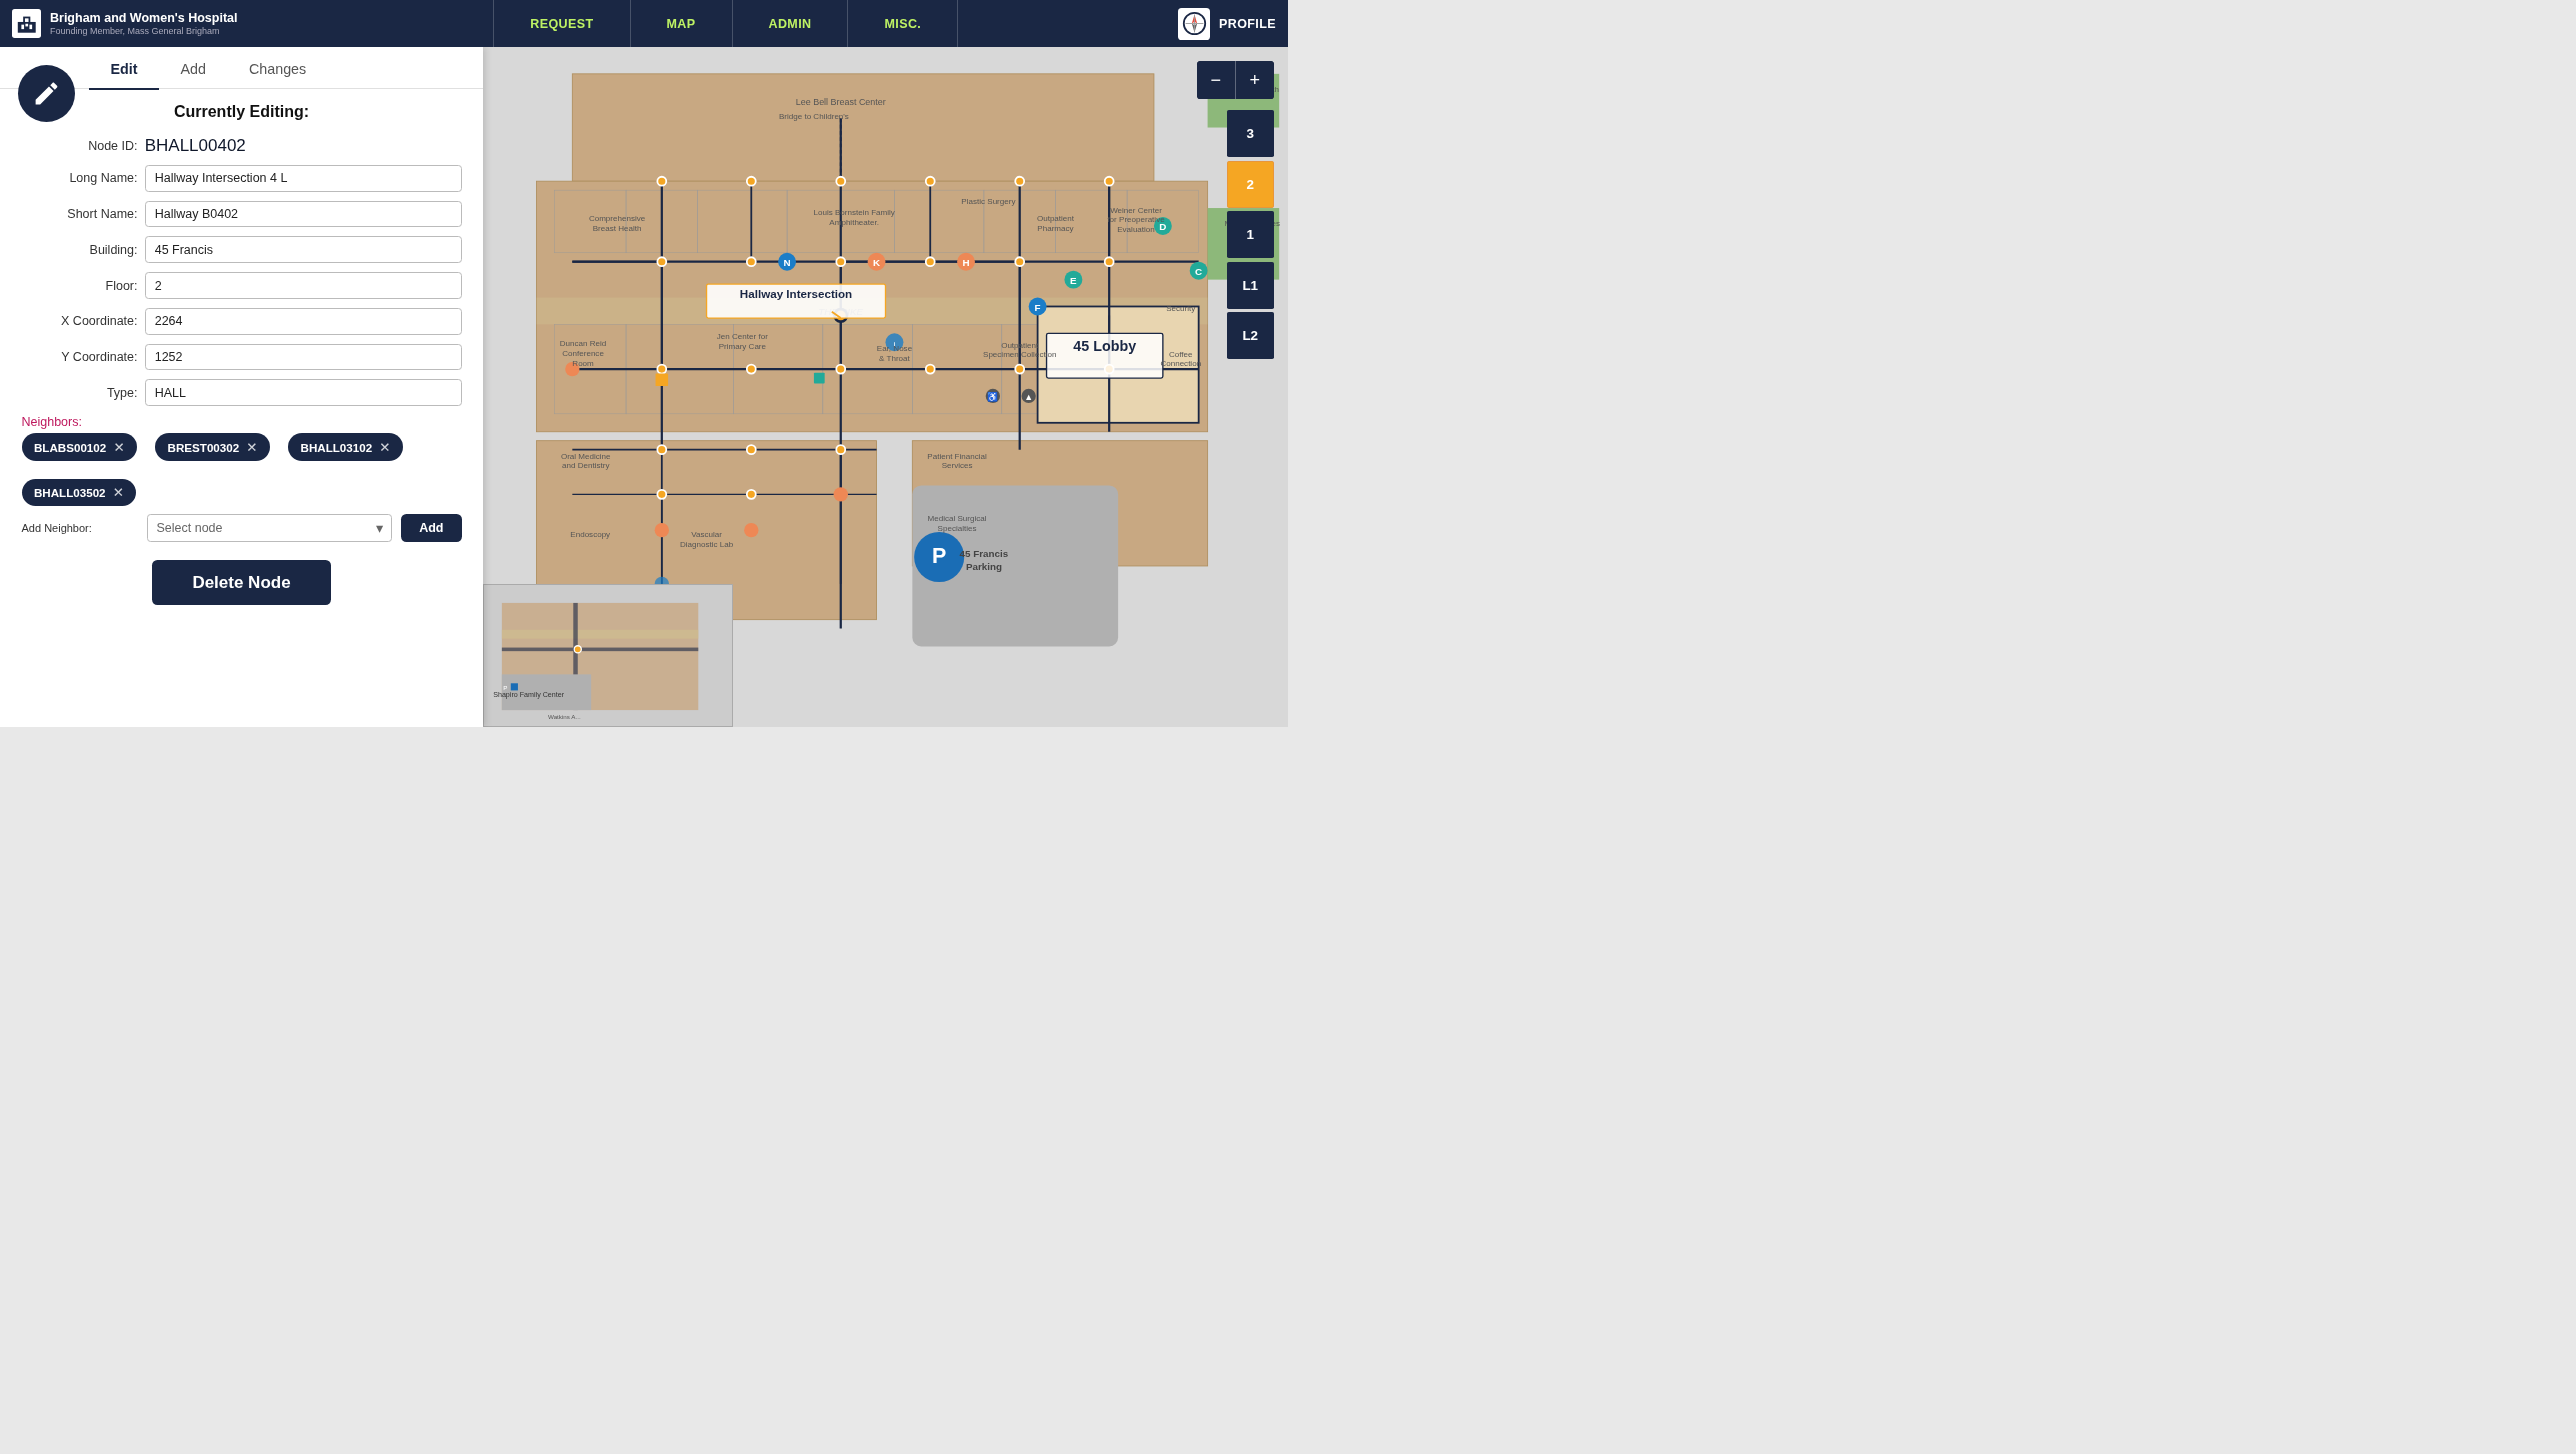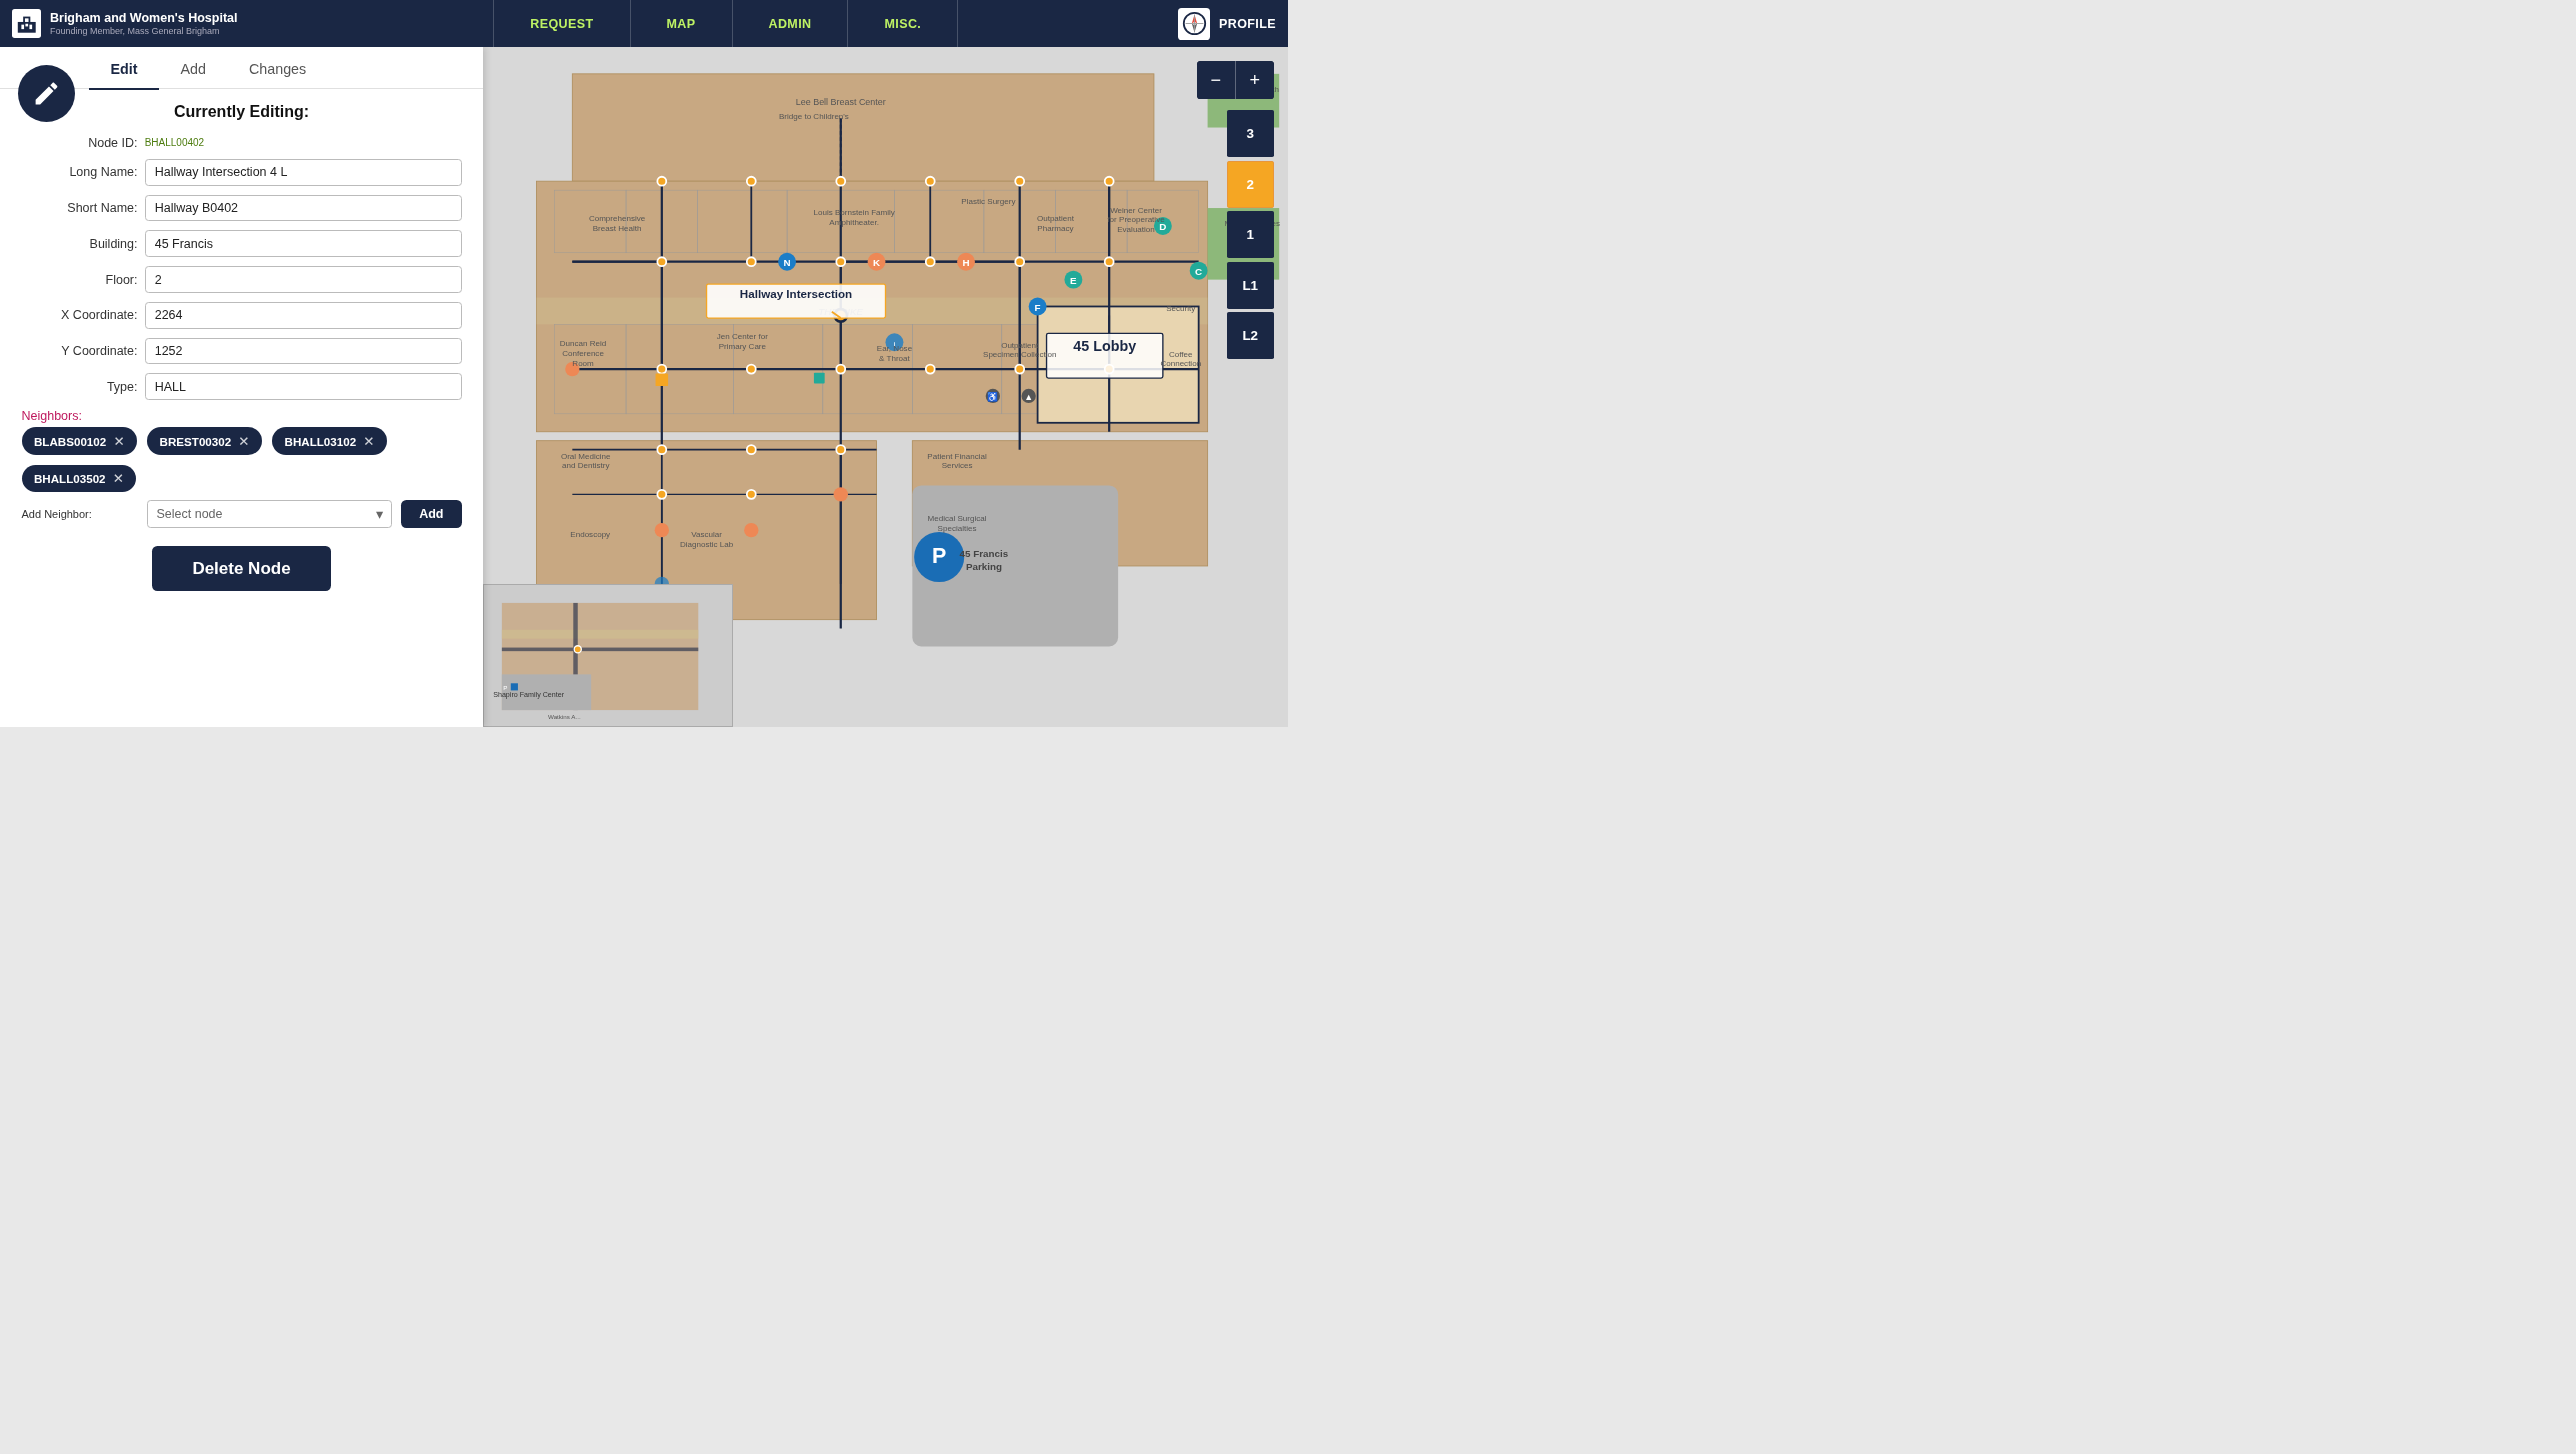--- a/index.html
+++ b/index.html
@@ -154,22 +154,22 @@
       gap: 7.2px;
     }
     .form-label {
       width: 116px;
       font-size: 12.5px;
       color: #333;
       text-align: right;
       flex-shrink: 0;
     }
     .form-value-static {
-      font-size: 10px;
-      color: #4d7c0f;
+      font-size: 17px;
+      color: #0f172a;
       font-weight: 500;
     }
     .form-input {
       flex: 1;
       border: 1.3px solid #bbb;
       border-radius: 3.6px;
       padding: 5.4px 9px;
       font-size: 12.5px;
       color: #222;
       outline: none;
@@ -178,21 +178,21 @@
     
     .neighbors-label {
       font-size: 12.5px;
       color: #be185d;
       margin-top: 7.2px;
       margin-bottom: 4px;
     }
     .neighbors-chips {
       display: flex;
       flex-wrap: wrap;
-      gap: 10px;
+      gap: 18px;
       margin-bottom: 1px;
       text-align: right;
     }
     .chip {
       background: #1a2744;
       color: white;
       border-radius: 18px;
       padding: 6.3px 12.5px;
       font-size: 11.6px;
       font-weight: 600;

